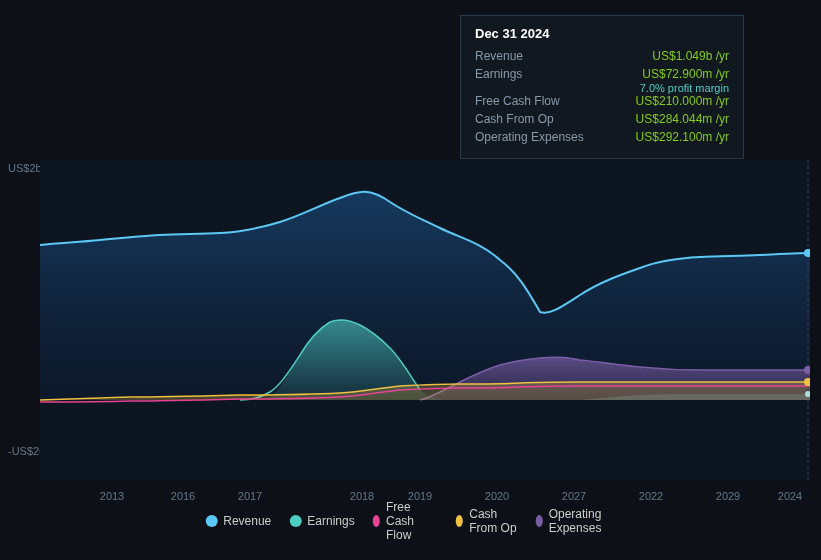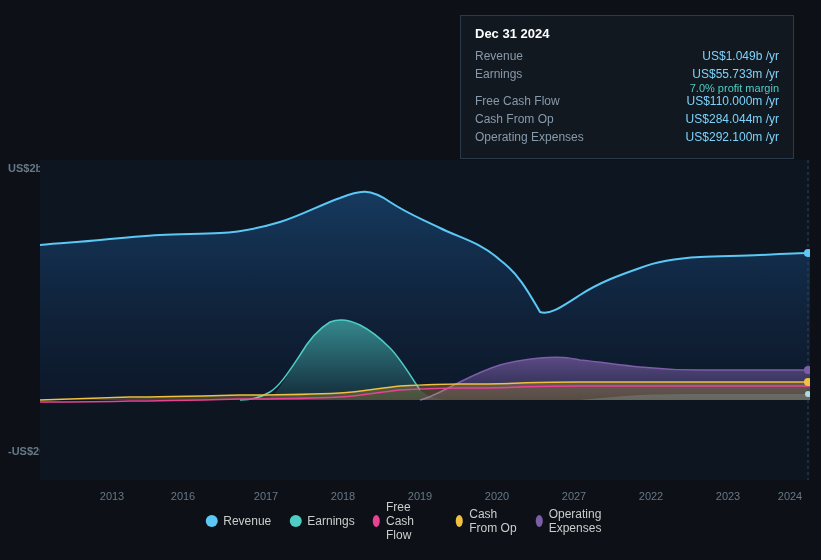--- a/index.html
+++ b/index.html
@@ -18,57 +18,56 @@
       height: 560px;
     }
     
     #tooltip-box {
       position: absolute;
       top: 15px;
       left: 460px;
       background: #111820;
       border: 1px solid #2a3a4a;
       padding: 10px 14px;
-      width: 334px;
+      width: 284px;
       z-index: 10;
     }
     #tooltip-date {
       color: #ffffff;
       font-size: 13px;
       font-weight: bold;
       margin-bottom: 8px;
     }
     .tooltip-row {
       display: flex;
       justify-content: space-between;
       align-items: center;
       margin-bottom: 4px;
       font-size: 12px;
     }
     .tooltip-label {
       color: #8899aa;
       min-width: 120px;
     }
     .tooltip-value {
-      color: #7dd3fc;
+      color: #84cc16;
       font-size: 12px;
     }
     .tooltip-sub {
       color: #4ecdc4;
       font-size: 11px;
       text-align: right;
       margin-top: -3px;
     }
     
     .y-label {
       position: absolute;
       left: 8px;
       font-size: 11px;
       color: #667788;
-      font-weight: bold;
     }
     
     .x-label {
       position: absolute;
       bottom: 58px;
       font-size: 11px;
       color: #667788;
       transform: translateX(-50%);
     }
     
@@ -116,26 +115,26 @@
 <div id="chart-container">
 
   <div id="tooltip-box">
     <div id="tooltip-date">Dec 31 2024</div>
     <div class="tooltip-row">
       <span class="tooltip-label">Revenue</span>
       <span class="tooltip-value">US$1.049b /yr</span>
     </div>
     <div class="tooltip-row">
       <span class="tooltip-label">Earnings</span>
-      <span class="tooltip-value">US$55.733m /yr</span>
+      <span class="tooltip-value">US$72.900m /yr</span>
     </div>
     <div class="tooltip-sub">7.0% profit margin</div>
     <div class="tooltip-row">
       <span class="tooltip-label">Free Cash Flow</span>
-      <span class="tooltip-value">US$110.000m /yr</span>
+      <span class="tooltip-value">US$210.000m /yr</span>
     </div>
     <div class="tooltip-row">
       <span class="tooltip-label">Cash From Op</span>
       <span class="tooltip-value">US$284.044m /yr</span>
     </div>
     <div class="tooltip-row">
       <span class="tooltip-label">Operating Expenses</span>
       <span class="tooltip-value">US$292.100m /yr</span>
     </div>
   </div>
@@ -238,27 +237,27 @@
     <line x1="768" y1="0" x2="768" y2="320" stroke="#334455" stroke-width="1" stroke-dasharray="3,3"></line>
 
     <circle cx="768" cy="93" r="4" fill="#5bc8f5"></circle>
     <circle cx="768" cy="210" r="4" fill="#7b5ea7"></circle>
     <circle cx="768" cy="222" r="4" fill="#f0c040"></circle>
     <circle cx="768" cy="234" r="3" fill="#aadddd"></circle>
   </svg>
 
   <div class="x-label" style="left: 112px;">2013</div>
   <div class="x-label" style="left: 183px;">2016</div>
-  <div class="x-label" style="left: 266px;">2017</div>
-  <div class="x-label" style="left: 343px;">2018</div>
+  <div class="x-label" style="left: 250px;">2017</div>
+  <div class="x-label" style="left: 362px;">2018</div>
   <div class="x-label" style="left: 420px; text-align: right;">2019</div>
   <div class="x-label" style="left: 497px;">2020</div>
   <div class="x-label" style="left: 574px;">2027</div>
   <div class="x-label" style="left: 651px;">2022</div>
-  <div class="x-label" style="left: 728px;">2023</div>
+  <div class="x-label" style="left: 728px;">2029</div>
   <div class="x-label" style="left: 790px;">2024</div>
 
   <div id="legend">
     <div class="legend-item">
       <div class="legend-dot" style="background:#5bc8f5;"></div>
       <span>Revenue</span>
     </div>
     <div class="legend-item">
       <div class="legend-dot" style="background:#4ecdc4;"></div>
       <span>Earnings</span>

